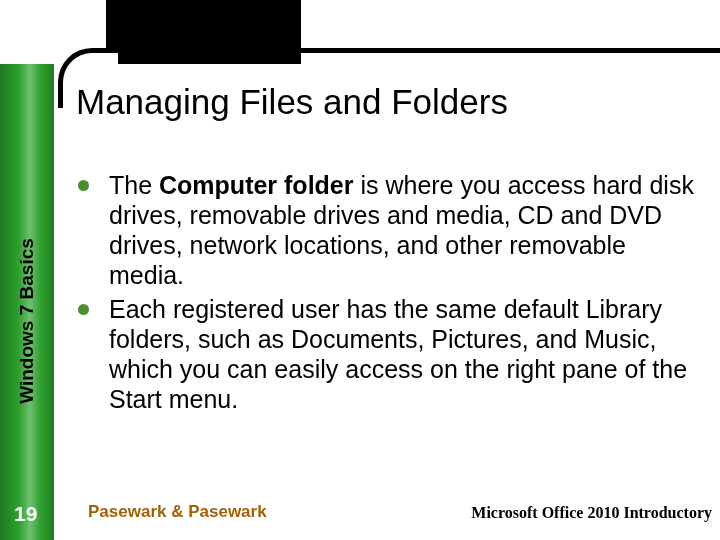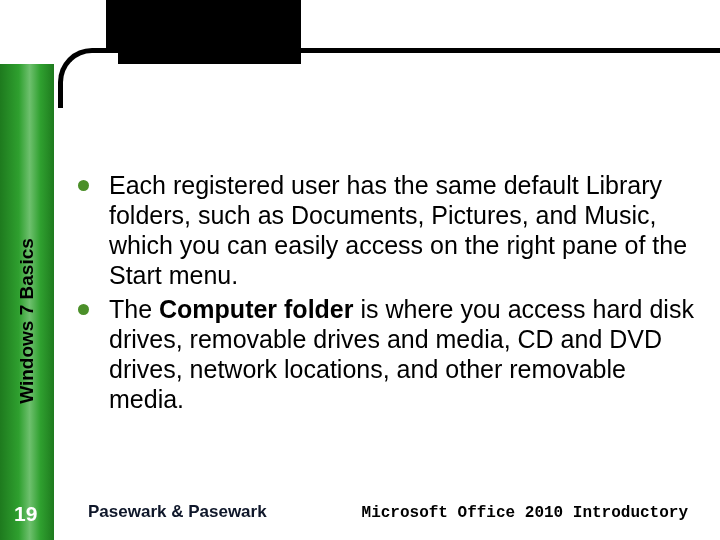--- a/index.html
+++ b/index.html
@@ -118,61 +118,62 @@
     font-weight: bold;
     font-family: Arial, sans-serif;
   }
 
   .footer-left {
     position: absolute;
     bottom: 18px;
     left: 88px;
     font-size: 17px;
     font-weight: bold;
-    color: #0f172a;
+    color: #a16207;
     font-family: Arial, sans-serif;
   }
   .footer-right {
     position: absolute;
     bottom: 18px;
-    right: 32px;
+    right: 8px;
     font-size: 16px;
     font-weight: bold;
     color: #000;
-    font-family: Liberation Mono, monospace;
+    font-family: Liberation Serif, serif;
   }
 </style>
 </head>
 <body>
 
 <div class="slide">
 
   <div class="top-bar">
     <div class="line"></div>
     <div class="black-box"></div>
     <div class="corner"></div>
   </div>
 
   <div class="sidebar">
     <div class="sidebar-label">Windows 7 Basics</div>
     <div class="page-number">19</div>
   </div>
 
+  <div class="title">Managing Files and Folders</div>
 
   <div class="content">
     <ul>
       <li>
         <span class="bullet-dot"></span>
-        <span class="bullet-text">Each registered user has the same default Library folders, such as Documents, Pictures, and Music, which you can easily access on the right pane of the Start menu.</span>
+        <span class="bullet-text">
+          <span>The </span><b>Computer folder</b><span> is where you access hard disk drives, removable drives and media, CD and DVD drives, network locations, and other removable media.</span>
+        </span>
       </li>
       <li>
         <span class="bullet-dot"></span>
-        <span class="bullet-text">
-          <span>The </span><b>Computer folder</b><span> is where you access hard disk drives, removable drives and media, CD and DVD drives, network locations, and other removable media.</span>
-        </span>
+        <span class="bullet-text">Each registered user has the same default Library folders, such as Documents, Pictures, and Music, which you can easily access on the right pane of the Start menu.</span>
       </li>
     </ul>
   </div>
 
   <div class="footer-left">Pasewark &amp; Pasewark</div>
   <div class="footer-right">Microsoft Office 2010 Introductory</div>
 
 </div>
 
 </body></html>

